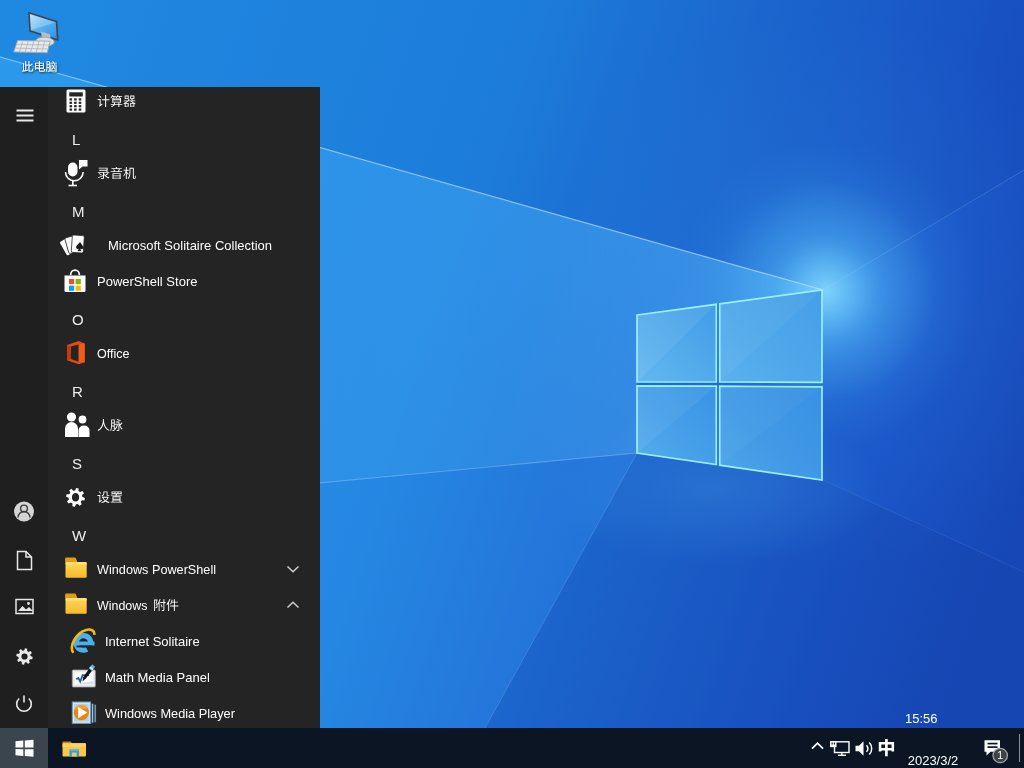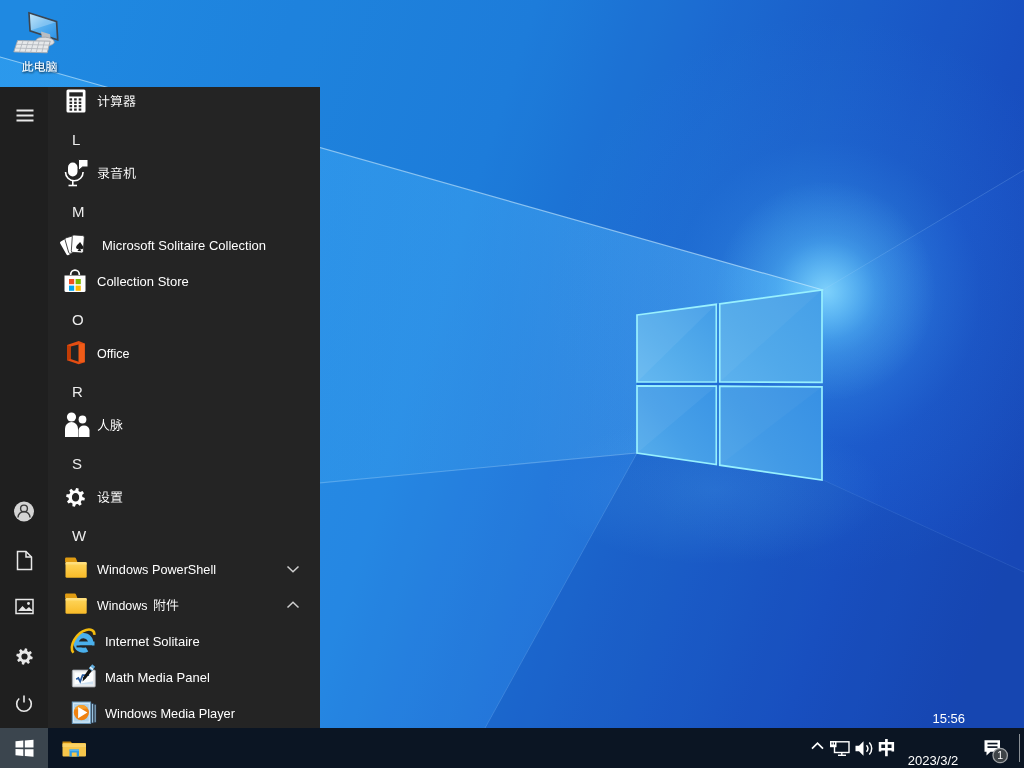--- a/index.html
+++ b/index.html
@@ -246,22 +246,22 @@
           <path transform="translate(153.0 609.9) scale(0.0130 -0.0130)" d="M574 414C611 342 656 245 676 184L738 214C717 275 672 368 632 440ZM802 828V610H553V540H802V16C802 0 796 -4 781 -5C766 -6 719 -6 665 -4C676 -25 686 -59 690 -78C764 -79 808 -76 836 -64C863 -51 874 -28 874 17V540H963V610H874V828ZM516 839C474 693 401 550 317 457C332 442 356 410 365 395C390 424 414 457 437 494V-75H505V617C536 682 563 751 585 821ZM83 797V-80H150V729H273C253 659 226 567 200 493C266 411 281 339 281 284C281 251 276 222 262 211C255 205 244 202 233 202C219 201 201 201 180 203C192 184 197 156 197 136C219 135 242 135 261 138C280 140 297 146 310 157C337 176 348 220 348 276C348 340 333 415 266 501C297 584 332 687 358 772L310 801L298 797Z"></path>
           <path transform="translate(166.0 609.9) scale(0.0130 -0.0130)" d="M317 341V268H604V-80H679V268H953V341H679V562H909V635H679V828H604V635H470C483 680 494 728 504 775L432 790C409 659 367 530 309 447C327 438 359 420 373 409C400 451 425 504 446 562H604V341ZM268 836C214 685 126 535 32 437C45 420 67 381 75 363C107 397 137 437 167 480V-78H239V597C277 667 311 741 339 815Z"></path>
         </g>
 </svg>
 <div class="letter" style="left:72px;top:52px">L</div>
       <div class="letter" style="left:72px;top:124px">M</div>
       <div class="letter" style="left:72px;top:232px">O</div>
       <div class="letter" style="left:72px;top:304px">R</div>
       <div class="letter" style="left:72px;top:376px">S</div>
       <div class="letter" style="left:72px;top:448px">W</div>
-      <div class="t" style="left:102px;top:158px;transform:translateY(-50%)">Microsoft Solitaire Collection</div>
-      <div class="t" style="left:97px;top:194px;transform:translateY(-50%)">Collection Store</div>
+      <div class="t" style="left:108px;top:158px;transform:translateY(-50%)">Microsoft Solitaire Collection</div>
+      <div class="t" style="left:97px;top:194px;transform:translateY(-50%)">PowerShell Store</div>
       <div class="t" style="left:97px;top:266px;transform:translateY(-50%) scaleX(0.964)">Office</div>
       <div class="t" style="left:97px;top:482px;transform:translateY(-50%) scaleX(0.975)">Windows PowerShell</div>
       <div class="t" style="left:97px;top:518px;transform:translateY(-50%) scaleX(0.956)">Windows</div>
       <div class="t" style="left:105px;top:554px;transform:translateY(-50%)">Internet Solitaire</div>
       <div class="t" style="left:105px;top:590px;transform:translateY(-50%)">Math Media Panel</div>
       <div class="t" style="left:105px;top:626px;transform:translateY(-50%) scaleX(0.983)">Windows Media Player</div>
 </div>
 <div id="tb">
 <svg class="abs" style="left:0;top:0" width="1024" height="40" viewBox="0 728 1024 40">
 <rect x="0" y="728" width="48" height="40" fill="#3b454e"></rect>
@@ -300,14 +300,14 @@
 <g stroke="#0b1523" stroke-width="1.7">
 <line x1="987.5" y1="743.6" x2="997.5" y2="743.6"></line>
 <line x1="987.5" y1="747.1" x2="997.5" y2="747.1"></line>
 </g>
 <circle cx="1000.2" cy="755.5" r="7.2" fill="#3e4347" stroke="#a0a3a6" stroke-width="1.3"></circle>
 <text x="1000.2" y="759.3" text-anchor="middle" font-family="Liberation Sans, sans-serif" font-size="10.5" fill="#fff">1</text>
 </g>
 <line x1="1019.5" y1="734" x2="1019.5" y2="762" stroke="#8a9096" stroke-width="1"></line>
 </svg>
     </div>
-<div class="clk" style="left:905px;top:712px;width:60px;text-align:right">15:56</div>
+<div class="clk" style="left:905px;top:712px;width:60px;text-align:left">15:56</div>
 <div class="clk" style="left:893px;top:754px;width:80px;text-align:center">2023/3/2</div>
 </div>
 </body></html>

